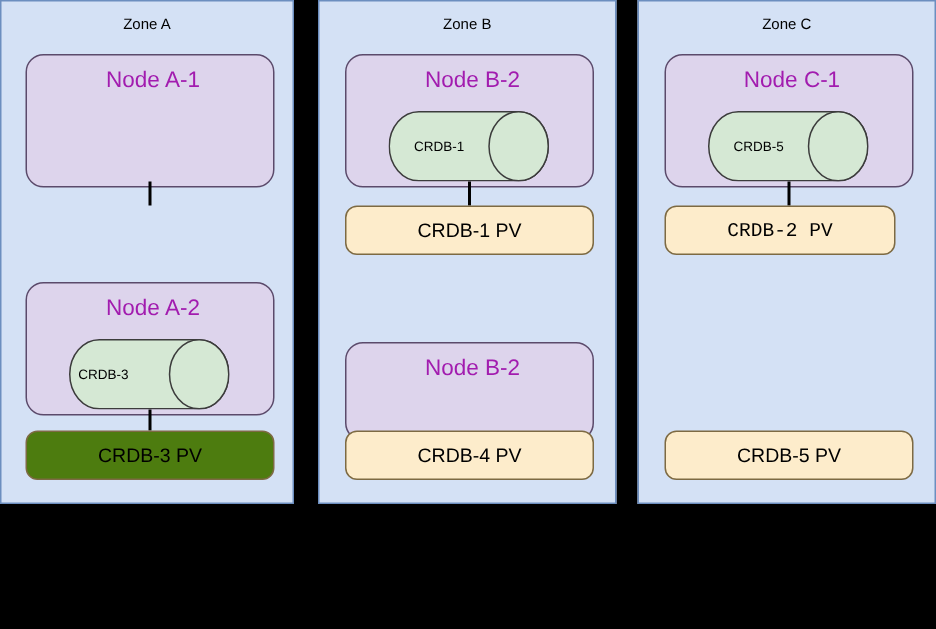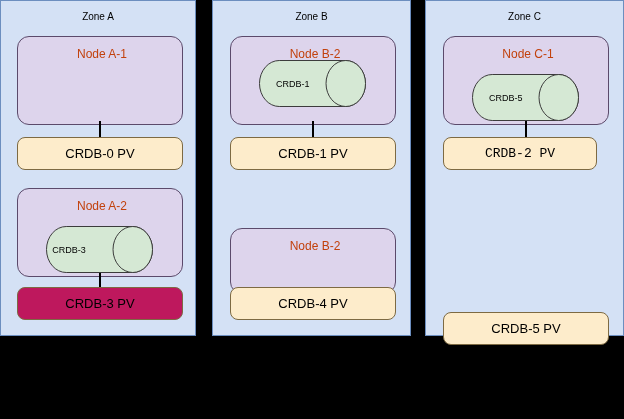--- a/index.html
+++ b/index.html
@@ -43,22 +43,22 @@
     border: 1px solid #5b4a6b;
     border-radius: 12px;
     box-sizing: border-box;
   }
   .node-label {
     position: absolute;
     left: 4px;
     right: 0;
     top: 9px;
     text-align: center;
-    font-size: 12px;
-    color: #c2410c;
+    font-size: 15px;
+    color: #a21caf;
     line-height: 16px;
   }
   .cylinder {
     position: absolute;
     box-sizing: border-box;
   }
   .cylinder svg {
     display: block;
   }
   .cyl-label {
@@ -106,34 +106,31 @@
       <div class="node-label">Node A-2</div>
     </div>
     <div class="cylinder" style="left: 46px; top: 226px; width: 107px; height: 47px;">
       <svg width="107" height="47" viewBox="0 0 107 47">
         <path d="M 20.24 0.5 L 86.76 0.5 A 19.74 23 0 0 1 86.76 46.5 L 20.24 46.5 A 19.74 23 0 0 1 20.24 0.5 Z" fill="#d5e8d4" stroke="#3c3c3c" stroke-width="1"></path>
         <ellipse cx="86.76" cy="23.5" rx="19.74" ry="23" fill="#d5e8d4" stroke="#3c3c3c" stroke-width="1"></ellipse>
       </svg>
       <div class="cyl-label" style="width: 46px;">CRDB-3</div>
     </div>
     <div class="connector" style="left: 99px; top: 121px; height: 16px; border-left-color: rgb(0, 0, 0);"></div>
-    <div class="pv" style="left: 17px; top: 137px; width: 166px; height: 33px; background: rgb(253, 236, 203); border-color: rgb(125, 106, 67);">
-      <div class="pv-label">CRDB-0 PV</div>
-    </div>
     <div class="connector" style="left: 99px; top: 273px; height: 14px; border-left-color: rgb(0, 0, 0);"></div>
-    <div class="pv" style="left: 17px; top: 287px; width: 166px; height: 33px; background: #be185d; border-color: rgb(125, 106, 67);">
+    <div class="pv" style="left: 17px; top: 287px; width: 166px; height: 33px; background: #4d7c0f; border-color: rgb(125, 106, 67);">
       <div class="pv-label">CRDB-3 PV</div>
     </div>
     <div class="zone" style="left: 212px; top: 0px; width: 199px; height: 336px; background: rgb(212, 225, 245); border-color: rgb(108, 142, 191);">
       <div class="zone-label">Zone B</div>
     </div>
     <div class="node" style="left: 230px; top: 36px; width: 166px; height: 89px; background: rgb(221, 212, 236); border-color: rgb(91, 74, 107);">
       <div class="node-label">Node B-2</div>
     </div>
-    <div class="cylinder" style="left: 259px; top: 60px; width: 107px; height: 47px;">
+    <div class="cylinder" style="left: 259px; top: 74px; width: 107px; height: 47px;">
       <svg width="107" height="47" viewBox="0 0 107 47">
         <path d="M 20.24 0.5 L 86.76 0.5 A 19.74 23 0 0 1 86.76 46.5 L 20.24 46.5 A 19.74 23 0 0 1 20.24 0.5 Z" fill="#d5e8d4" stroke="#3c3c3c" stroke-width="1"></path>
         <ellipse cx="86.76" cy="23.5" rx="19.74" ry="23" fill="#d5e8d4" stroke="#3c3c3c" stroke-width="1"></ellipse>
       </svg>
       <div class="cyl-label" style="width: 67.52px;">CRDB-1</div>
     </div>
     <div class="node" style="left: 230px; top: 188px; width: 166px; height: 66px; background: rgb(221, 212, 236); border-color: rgb(91, 74, 107); margin-top: 40px;">
       <div class="node-label">Node B-2</div>
     </div>
     <div class="connector" style="left: 312px; top: 121px; height: 16px; border-left-color: rgb(0, 0, 0);"></div>
@@ -153,16 +150,16 @@
       <svg width="107" height="47" viewBox="0 0 107 47">
         <path d="M 20.24 0.5 L 86.76 0.5 A 19.74 23 0 0 1 86.76 46.5 L 20.24 46.5 A 19.74 23 0 0 1 20.24 0.5 Z" fill="#d5e8d4" stroke="#3c3c3c" stroke-width="1"></path>
         <ellipse cx="86.76" cy="23.5" rx="19.74" ry="23" fill="#d5e8d4" stroke="#3c3c3c" stroke-width="1"></ellipse>
       </svg>
       <div class="cyl-label" style="width: 67.52px;">CRDB-5</div>
     </div>
     <div class="connector" style="left: 525px; top: 121px; height: 16px; border-left-color: rgb(0, 0, 0);"></div>
     <div class="pv" style="left: 443px; top: 137px; width: 154px; height: 33px; background: rgb(253, 236, 203); border-color: rgb(125, 106, 67); font-family: Liberation Mono, monospace;">
       <div class="pv-label">CRDB-2 PV</div>
     </div>
-    <div class="pv" style="left: 443px; top: 287px; width: 166px; height: 33px; background: rgb(253, 236, 203); border-color: rgb(125, 106, 67); margin-top: 25px;">
+    <div class="pv" style="left: 443px; top: 287px; width: 166px; height: 33px; background: rgb(253, 236, 203); border-color: rgb(125, 106, 67);">
       <div class="pv-label">CRDB-5 PV</div>
     </div>
   </div>
 
 </body></html>

